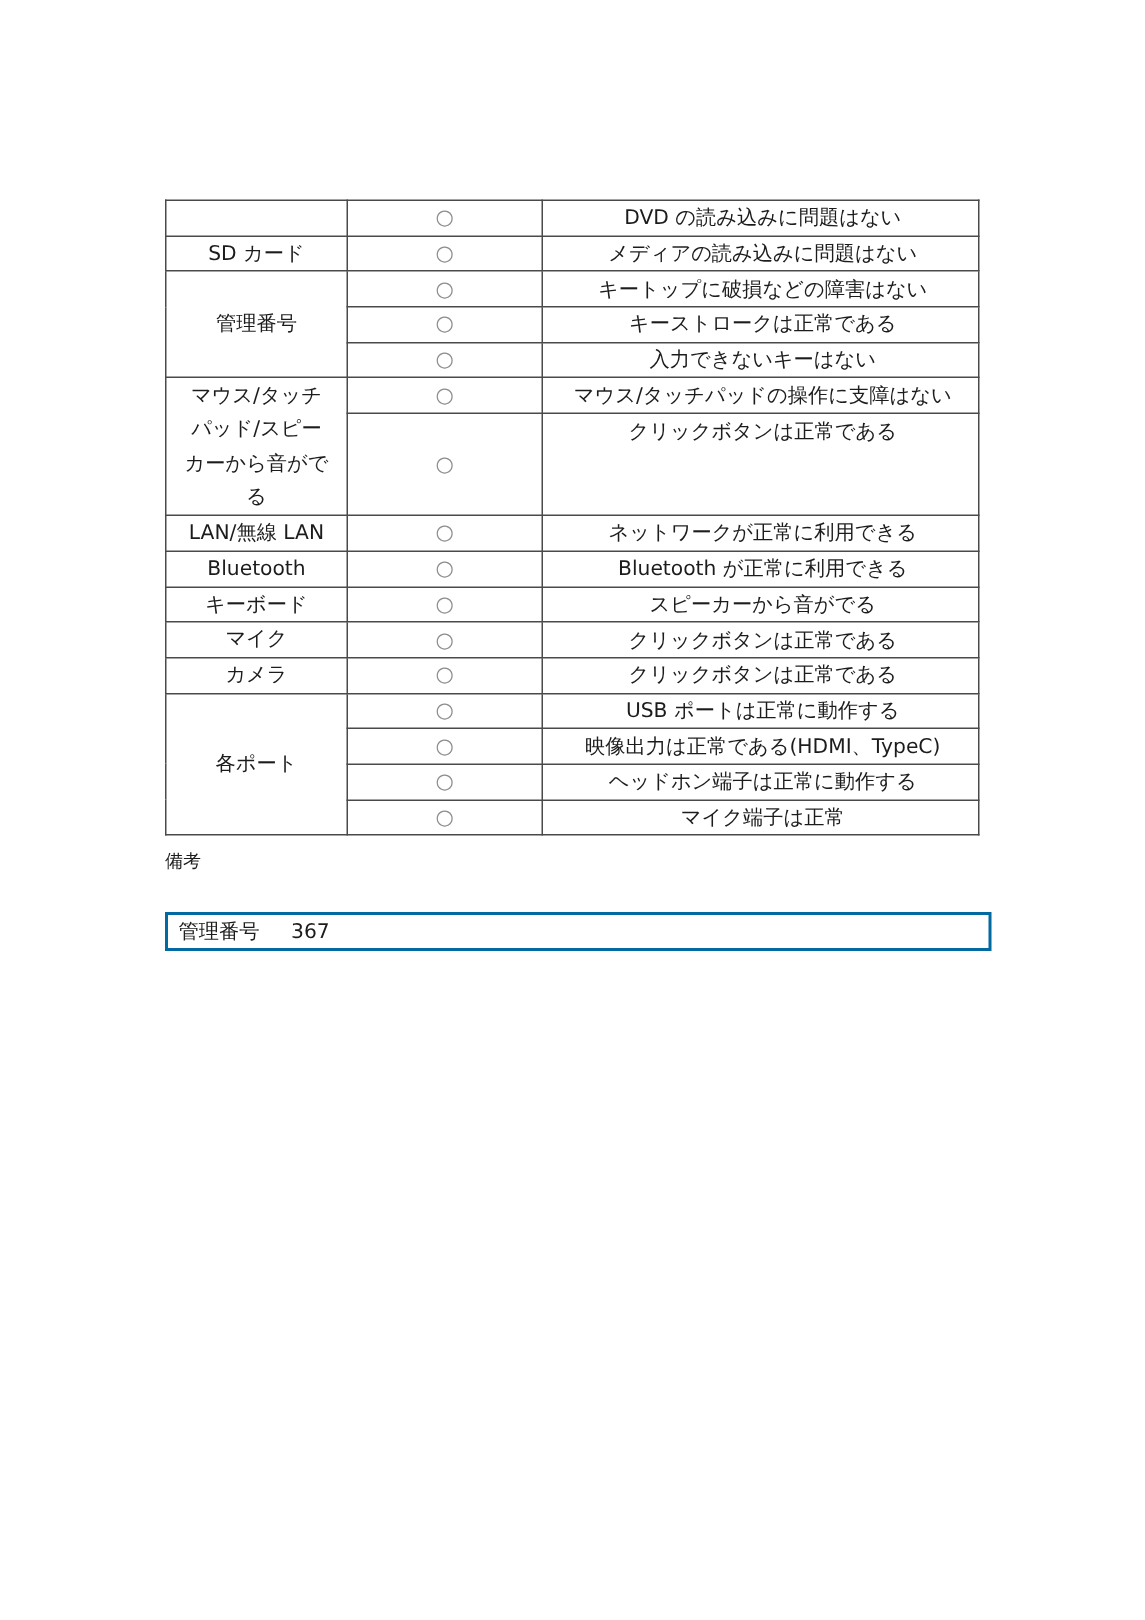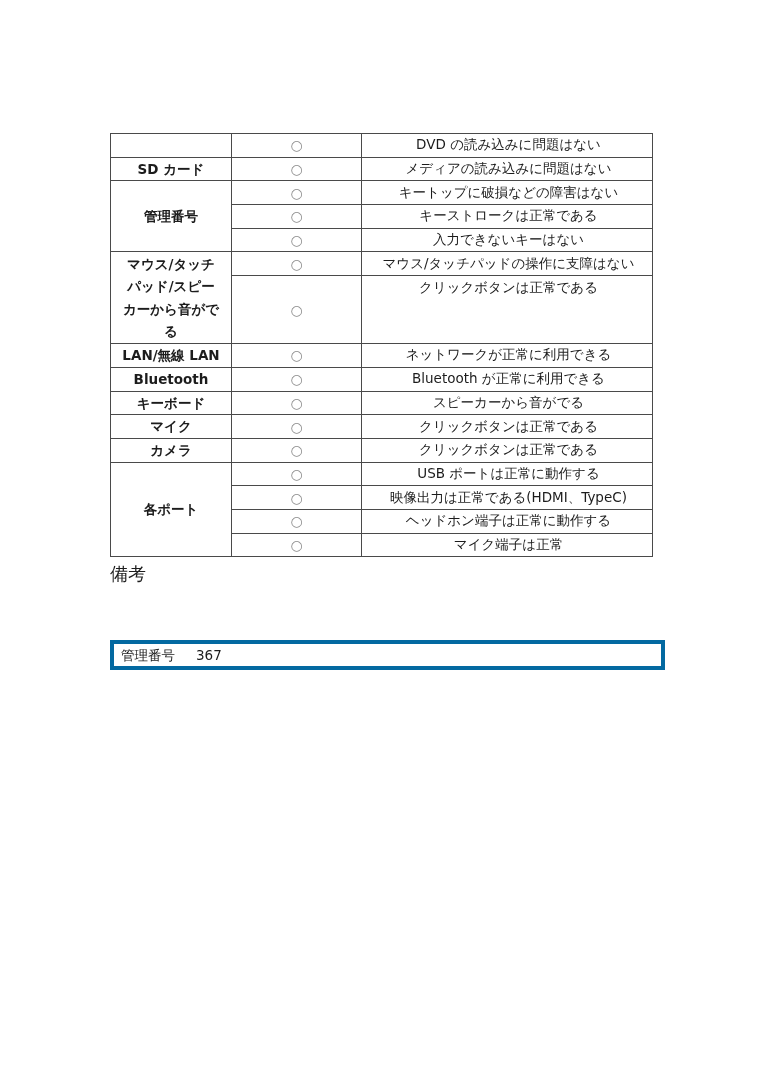--- a/index.html
+++ b/index.html
@@ -32,56 +32,54 @@
   col.c-cat  { width: 121px; }
   col.c-mark { width: 130px; }
   col.c-desc { width: 291px; }
   tr.row      { height: 23.7px; }
   tr.row-tall { height: 68px; }
   td.cat {
     text-align: center;
     word-break: break-all;
     line-height: 22.5px;
     padding: 0 11px;
-    font-weight: bold;
   }
   td.mark {
     text-align: center;
     color: #8c8c8c;
     font-size: 14px;
     line-height: 1;
   }
   td.desc {
     text-align: center;
     padding-left: 7px;
     padding-right: 4px;
   }
   td.desc.top {
     vertical-align: top;
     padding-top: 3px;
   }
   .remarks-label {
     position: absolute;
     left: 110px;
     top: 564px;
-    font-size: 18px;
+    font-size: 12px;
     line-height: 20px;
     text-align: right;
   }
   .mgmt-box {
     position: absolute;
     left: 110px;
     top: 608px;
     width: 540px;
     height: 22px;
-    border: 4px solid #0369a1;
+    border: 2px solid #0369a1;
     line-height: 22px;
     padding-left: 7px;
     box-sizing: content-box;
-    margin-top: 32px;
   }
   .mgmt-box .num {
     margin-left: 21px;
   }
 </style>
 </head>
 <body>
 
 <table class="check-table">
   <colgroup>

